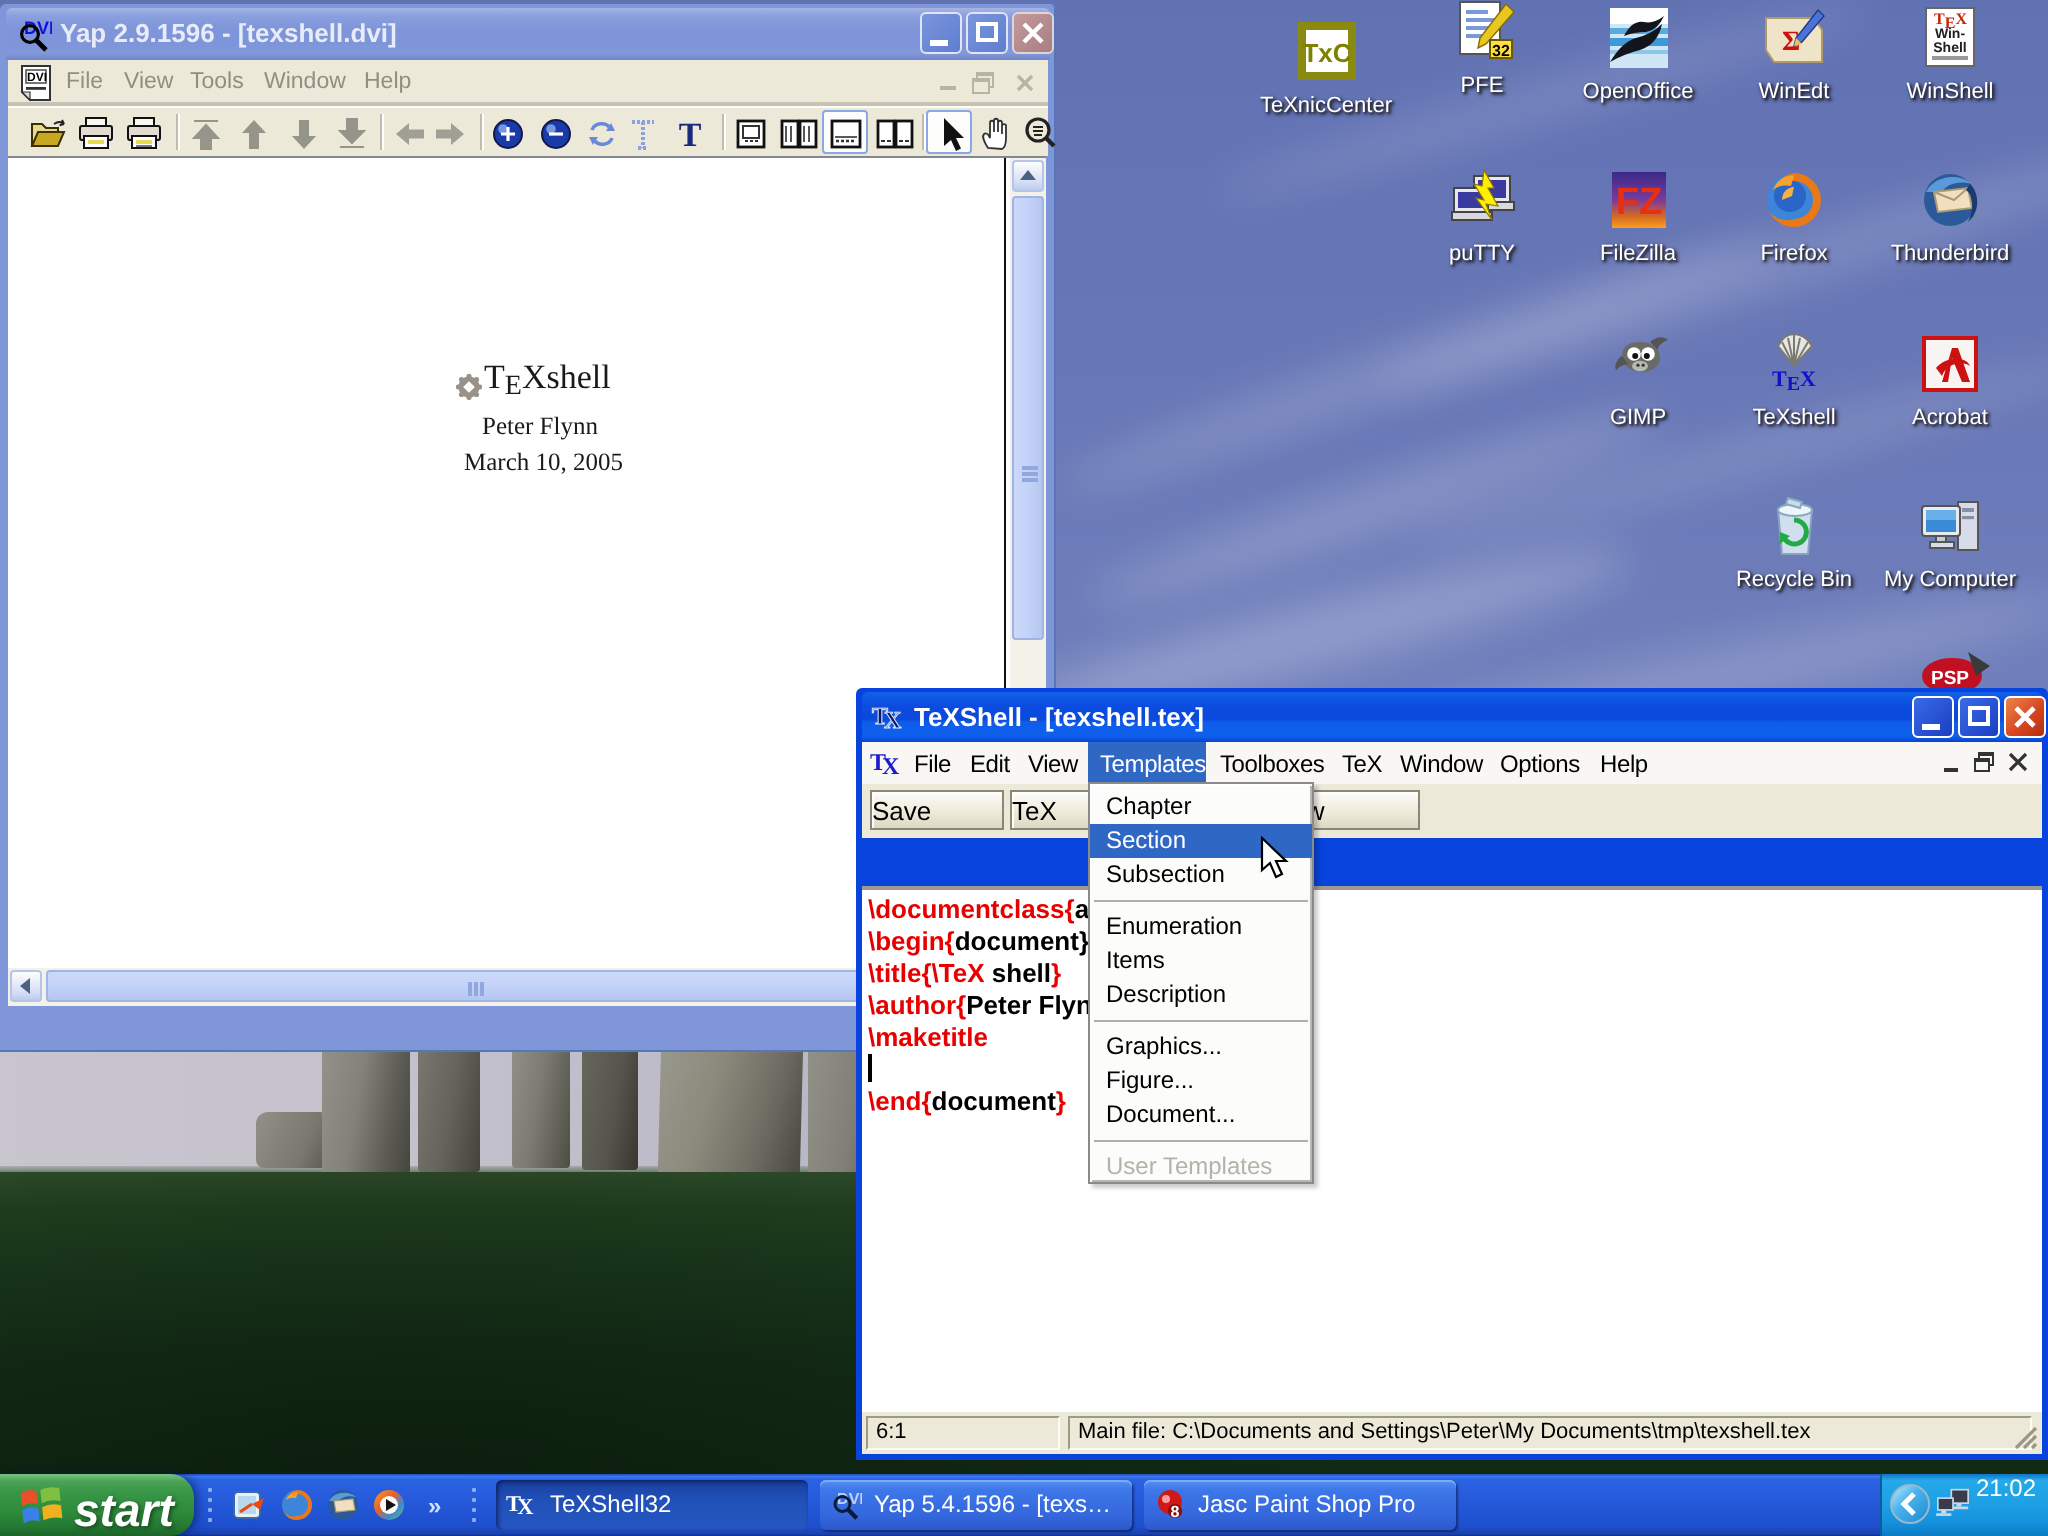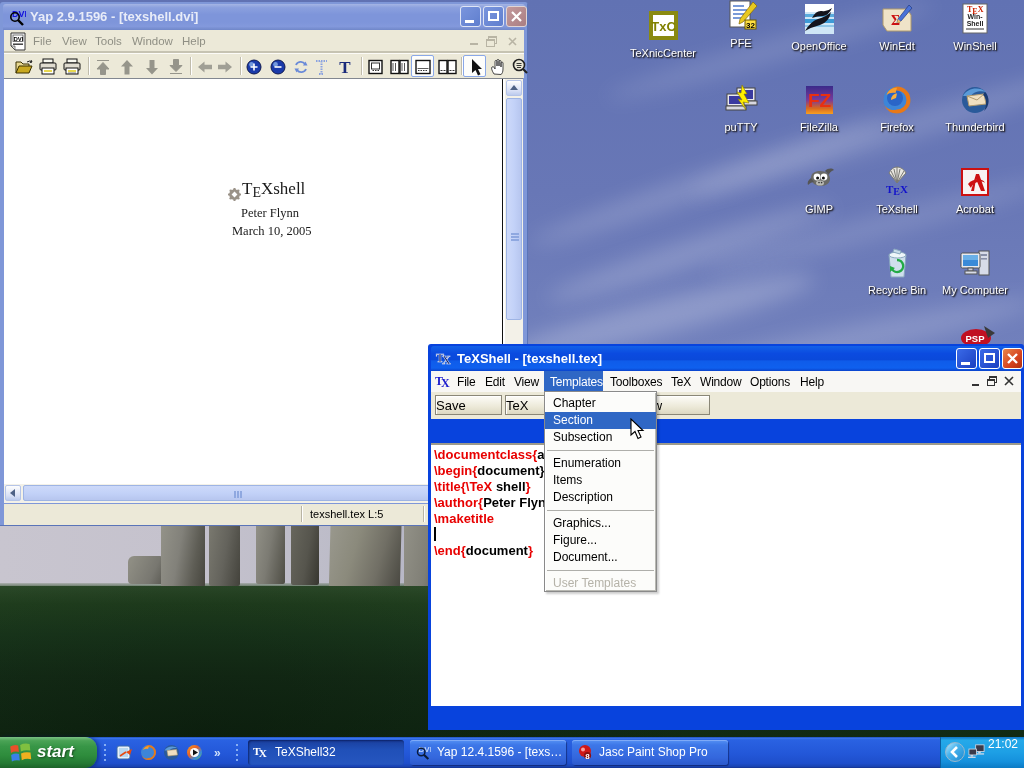--- a/index.html
+++ b/index.html
@@ -60,21 +60,21 @@
   font-size:12px; color:#000; padding-top:3px; box-shadow:inset 1px 1px 0 #ffffff, inset -1px -1px 0 #b8b8b2, 2px 2px 2px rgba(0,0,0,0.2); }
 #menu .mi { height:17px; line-height:17px; padding-left:8px; }
 #menu .sel { background:#2f67c5; color:#fff; }
 #menu .sep { border-top:1px solid #aeaeaa; margin:4px 2px; }
 #menu .dis { color:#b5b2a8; }
 
 #taskbar { position:absolute; left:0; top:737px; width:1024px; height:31px;
   background:linear-gradient(180deg,#1e49b8 0%,#3a77ee 4%,#2a62e2 9%,#2357d8 55%,#1e4ecb 85%,#1941ad 97%,#122e83 100%); }
 #startbtn { position:absolute; left:0; top:0px; width:97px; height:31px; border-radius:0 12px 12px 0;
   background:linear-gradient(180deg,#7bc084 0%,#4aa355 12%,#389647 30%,#2e8c3c 60%,#247933 85%,#1c6329 100%);
-  box-shadow: 2px 0 4px rgba(0,20,80,0.5); color:#fff; font-style:italic; font-weight:bold; font-size:17px; }
+  box-shadow: 2px 0 4px rgba(0,20,80,0.5); color:#fff; font-style:italic; font-weight:bold; font-size:23px; }
 #tray { position:absolute; right:0; top:0; width:83px; height:31px;
   background:linear-gradient(180deg,#1173c7 0%,#25a9e9 10%,#1d9fe5 50%,#1590dc 80%,#0b7ac4 100%);
   box-shadow:-1px 0 0 #0a5ea0; color:#fff; font-size:12px; }
 .tbtn { position:absolute; top:3px; height:25px; border-radius:3px; color:#fff; font-size:12px; }
 .tbtn.up { background:linear-gradient(180deg,#5591f4 0%,#3d77e8 20%,#3467dd 70%,#2c59cc 100%); box-shadow:inset 0 1px 0 #7eaaf8, 1px 1px 1px rgba(0,0,30,.4); }
 .tbtn.down { background:linear-gradient(180deg,#1a3f9e 0%,#2050b8 40%,#2656c0 100%); box-shadow:inset 1px 1px 2px rgba(0,10,60,.6); }
 .qdots { position:absolute; top:6px; width:3px; height:19px; background-image:radial-gradient(circle at 1px 2px,#9fc2f8 1px,transparent 1.2px); background-size:3px 5px; opacity:.8; }
 </style></head>
 <body>
 <div id="screen">
@@ -474,25 +474,20 @@
       <div class="sbtn" style="left:1px; top:1px; width:16px; height:16px;"><svg width="14" height="14" viewBox="0 0 14 14">
             <polygon points="4,7 9,3 9,11" fill="#4d6185"></polygon>
           </svg></div>
       <div class="thumbv" style="left:19px; top:1px; width:424px; height:16px; background:linear-gradient(180deg,#cdd9f9,#c3d2f8 50%,#b7c6ef);">
           <div class="abs" style="left:210px; top:5px; width:1.5px; height:7px; background:#8fa8e0; box-shadow:3px 0 0 #8fa8e0, 6px 0 0 #8fa8e0;"></div>
         </div>
       <div class="sbtn" style="left:484px; top:1px; width:16px; height:16px;"><svg width="14" height="14" viewBox="0 0 14 14">
             <polygon points="10,7 5,3 5,11" fill="#4d6185"></polygon>
           </svg></div>
     </div>
-    <div class="sbar">
-      <div class="abs" style="left:297px; top:2px; width:1px; height:16px; background:#b8b4a4; box-shadow:1px 0 0 #fff;"></div>
-      <span style="position:absolute; left:306px; top:4px;">texshell.tex L:5</span>
-      <div class="abs" style="left:419px; top:2px; width:1px; height:16px; background:#b8b4a4; box-shadow:1px 0 0 #fff;"></div>
-    </div>
   </div>
   <div class="win" id="tex">
     <div class="tbar">
       <div class="abs" style="left:4px; top:4px; width:17px; height:17px;">
         <svg width="17" height="17" viewBox="0 0 17 17">
             <text x="1" y="12" font-size="12" font-weight="bold" fill="#0a1a66" stroke="#dce4f8" stroke-width="0.5" font-family="Liberation Serif">T</text>
             <text x="7" y="14" font-size="12" font-weight="bold" fill="#0a1a66" stroke="#dce4f8" stroke-width="0.5" font-family="Liberation Serif">X</text>
           </svg>
       </div>
       <span style="position:absolute; left:26px; top:5px;">TeXShell - [texshell.tex]</span>
@@ -532,20 +527,27 @@
       <div class="abs" style="left:572px; top:4px;"><svg width="12" height="12" viewBox="0 0 12 12">
             <path d="M2 2 L10 10 M10 2 L2 10" stroke="#333" stroke-width="1.6"></path>
           </svg></div>
     </div>
     <div class="toolbar">
       <div class="cbtn" style="left:4px; top:3px; width:67px; height:20px; padding-top:2px;">Save</div>
       <div class="cbtn" style="left:74px; top:3px; width:67px; height:20px; padding-top:2px;">TeX</div>
       <div class="cbtn" style="left:184px; top:3px; width:95px; height:20px; padding-top:2px;">Preview</div>
     </div>
     <div class="editor"><div style="position:absolute; left:3px; top:2px;"><span class="r">\documentclass{</span><span class="b">article}</span><br><span class="r">\begin{</span><span class="b">document}</span><br><span class="r">\title{\TeX</span><span class="b"> shell</span><span class="r">}</span><br><span class="r">\author{</span><span class="b">Peter Flynn}</span><br><span class="r">\maketitle</span><br><span class="b" style="background:#000;color:#000;display:inline-block;width:1.5px;height:14px;vertical-align:-2px;"></span><br><span class="r">\end{</span><span class="b">document</span><span class="r">}</span><br></div></div>
+    <div class="sbar">
+      <div class="panel" style="left:2px; width:97px;">6:1</div>
+      <div class="panel" style="left:103px; width:482px;">Main file: C:\Documents and Settings\Peter\My Documents\tmp\texshell.tex</div>
+      <svg class="abs" style="right:1px; top:6px;" width="14" height="14" viewBox="0 0 14 14">
+          <path d="M12 2 L2 12 M12 6 L6 12 M12 10 L10 12" stroke="#9a9786" stroke-width="1.6"></path>
+        </svg>
+    </div>
   </div>
   <div id="menu">
     <div class="mi">Chapter</div>
     <div class="mi sel">Section</div>
     <div class="mi">Subsection</div>
     <div class="sep"></div>
     <div class="mi">Enumeration</div>
     <div class="mi">Items</div>
     <div class="mi">Description</div>
     <div class="sep"></div>
@@ -610,21 +612,21 @@
           <text x="6" y="14" font-size="12" font-weight="bold" fill="#fff" font-family="Liberation Serif">X</text>
         </svg>
       <span style="position:absolute; left:27px; top:5px;">TeXShell32</span>
     </div>
     <div class="tbtn up" style="left:410px; width:156px;">
       <svg class="abs" style="left:5px; top:4px;" width="16" height="16" viewBox="0 0 18 18">
           <text x="4" y="9" font-size="9" font-weight="bold" fill="#bdd2fa" font-family="Liberation Sans">DVI</text>
           <circle cx="7" cy="9" r="4.2" fill="none" stroke="#0a1a3a" stroke-width="1.6"></circle>
           <line x1="10" y1="12" x2="15" y2="17" stroke="#0a1a3a" stroke-width="2.4"></line>
         </svg>
-      <span style="position:absolute; left:27px; top:5px;">Yap 12.4.1596 - [texs…</span>
+      <span style="position:absolute; left:27px; top:5px;">Yap 5.4.1596 - [texs…</span>
     </div>
     <div class="tbtn up" style="left:572px; width:156px;">
       <svg class="abs" style="left:5px; top:4px;" width="16" height="16" viewBox="0 0 16 16">
           <circle cx="8" cy="7" r="6" fill="#d01818"></circle>
           <circle cx="6" cy="5.5" r="2" fill="#f8a0a0"></circle>
           <circle cx="10.5" cy="11.5" r="3.6" fill="#8a1010"></circle>
           <text x="10.5" y="14.5" font-size="8" font-weight="bold" fill="#fff" text-anchor="middle" font-family="Liberation Sans">8</text>
         </svg>
       <span style="position:absolute; left:27px; top:5px;">Jasc Paint Shop Pro</span>
     </div>

